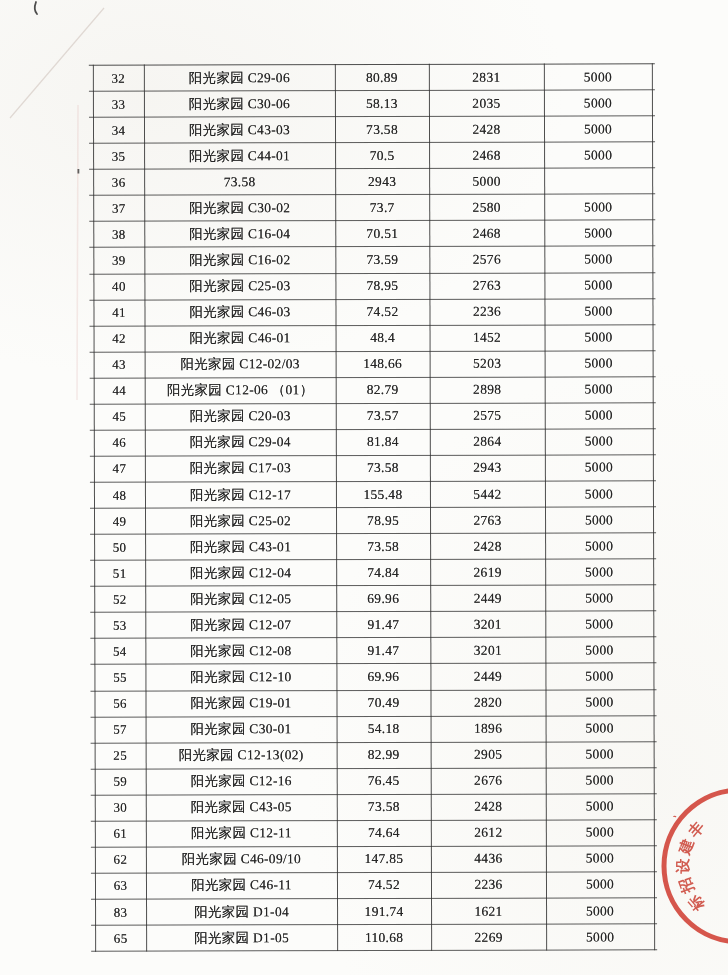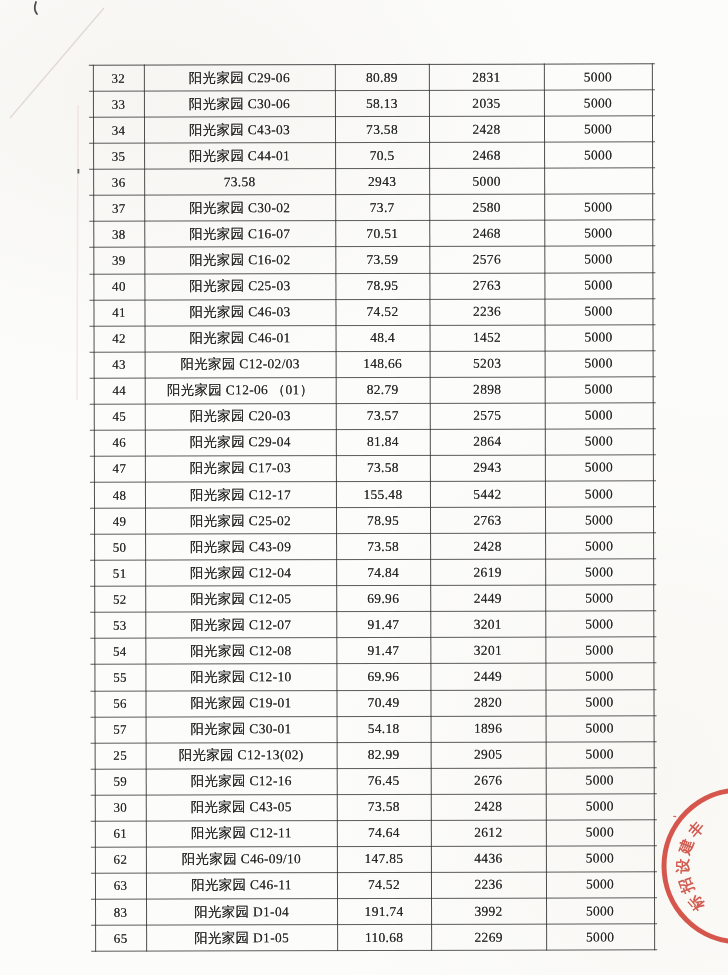--- a/index.html
+++ b/index.html
@@ -103,21 +103,21 @@
           <div class="cell gutter"></div>
           <div class="cell no">37</div>
           <div class="cell name">阳光家园 C30-02</div>
           <div class="cell area">73.7</div>
           <div class="cell amount">2580</div>
           <div class="cell deposit">5000</div>
         </div>
         <div class="row">
           <div class="cell gutter"></div>
           <div class="cell no">38</div>
-          <div class="cell name">阳光家园 C16-07</div>
+          <div class="cell name">阳光家园 C16-04</div>
           <div class="cell area">70.51</div>
           <div class="cell amount">2468</div>
           <div class="cell deposit">5000</div>
         </div>
         <div class="row">
           <div class="cell gutter"></div>
           <div class="cell no">39</div>
           <div class="cell name">阳光家园 C16-02</div>
           <div class="cell area">73.59</div>
           <div class="cell amount">2576</div>
@@ -199,21 +199,21 @@
           <div class="cell gutter"></div>
           <div class="cell no">49</div>
           <div class="cell name">阳光家园 C25-02</div>
           <div class="cell area">78.95</div>
           <div class="cell amount">2763</div>
           <div class="cell deposit">5000</div>
         </div>
         <div class="row">
           <div class="cell gutter"></div>
           <div class="cell no">50</div>
-          <div class="cell name">阳光家园 C43-09</div>
+          <div class="cell name">阳光家园 C43-01</div>
           <div class="cell area">73.58</div>
           <div class="cell amount">2428</div>
           <div class="cell deposit">5000</div>
         </div>
         <div class="row">
           <div class="cell gutter"></div>
           <div class="cell no">51</div>
           <div class="cell name">阳光家园 C12-04</div>
           <div class="cell area">74.84</div>
           <div class="cell amount">2619</div>
@@ -313,21 +313,21 @@
           <div class="cell name">阳光家园 C46-11</div>
           <div class="cell area">74.52</div>
           <div class="cell amount">2236</div>
           <div class="cell deposit">5000</div>
         </div>
         <div class="row">
           <div class="cell gutter"></div>
           <div class="cell no">83</div>
           <div class="cell name">阳光家园 D1-04</div>
           <div class="cell area">191.74</div>
-          <div class="cell amount">3992</div>
+          <div class="cell amount">1621</div>
           <div class="cell deposit">5000</div>
         </div>
         <div class="row">
           <div class="cell gutter"></div>
           <div class="cell no">65</div>
           <div class="cell name">阳光家园 D1-05</div>
           <div class="cell area">110.68</div>
           <div class="cell amount">2269</div>
           <div class="cell deposit">5000</div>
         </div>

